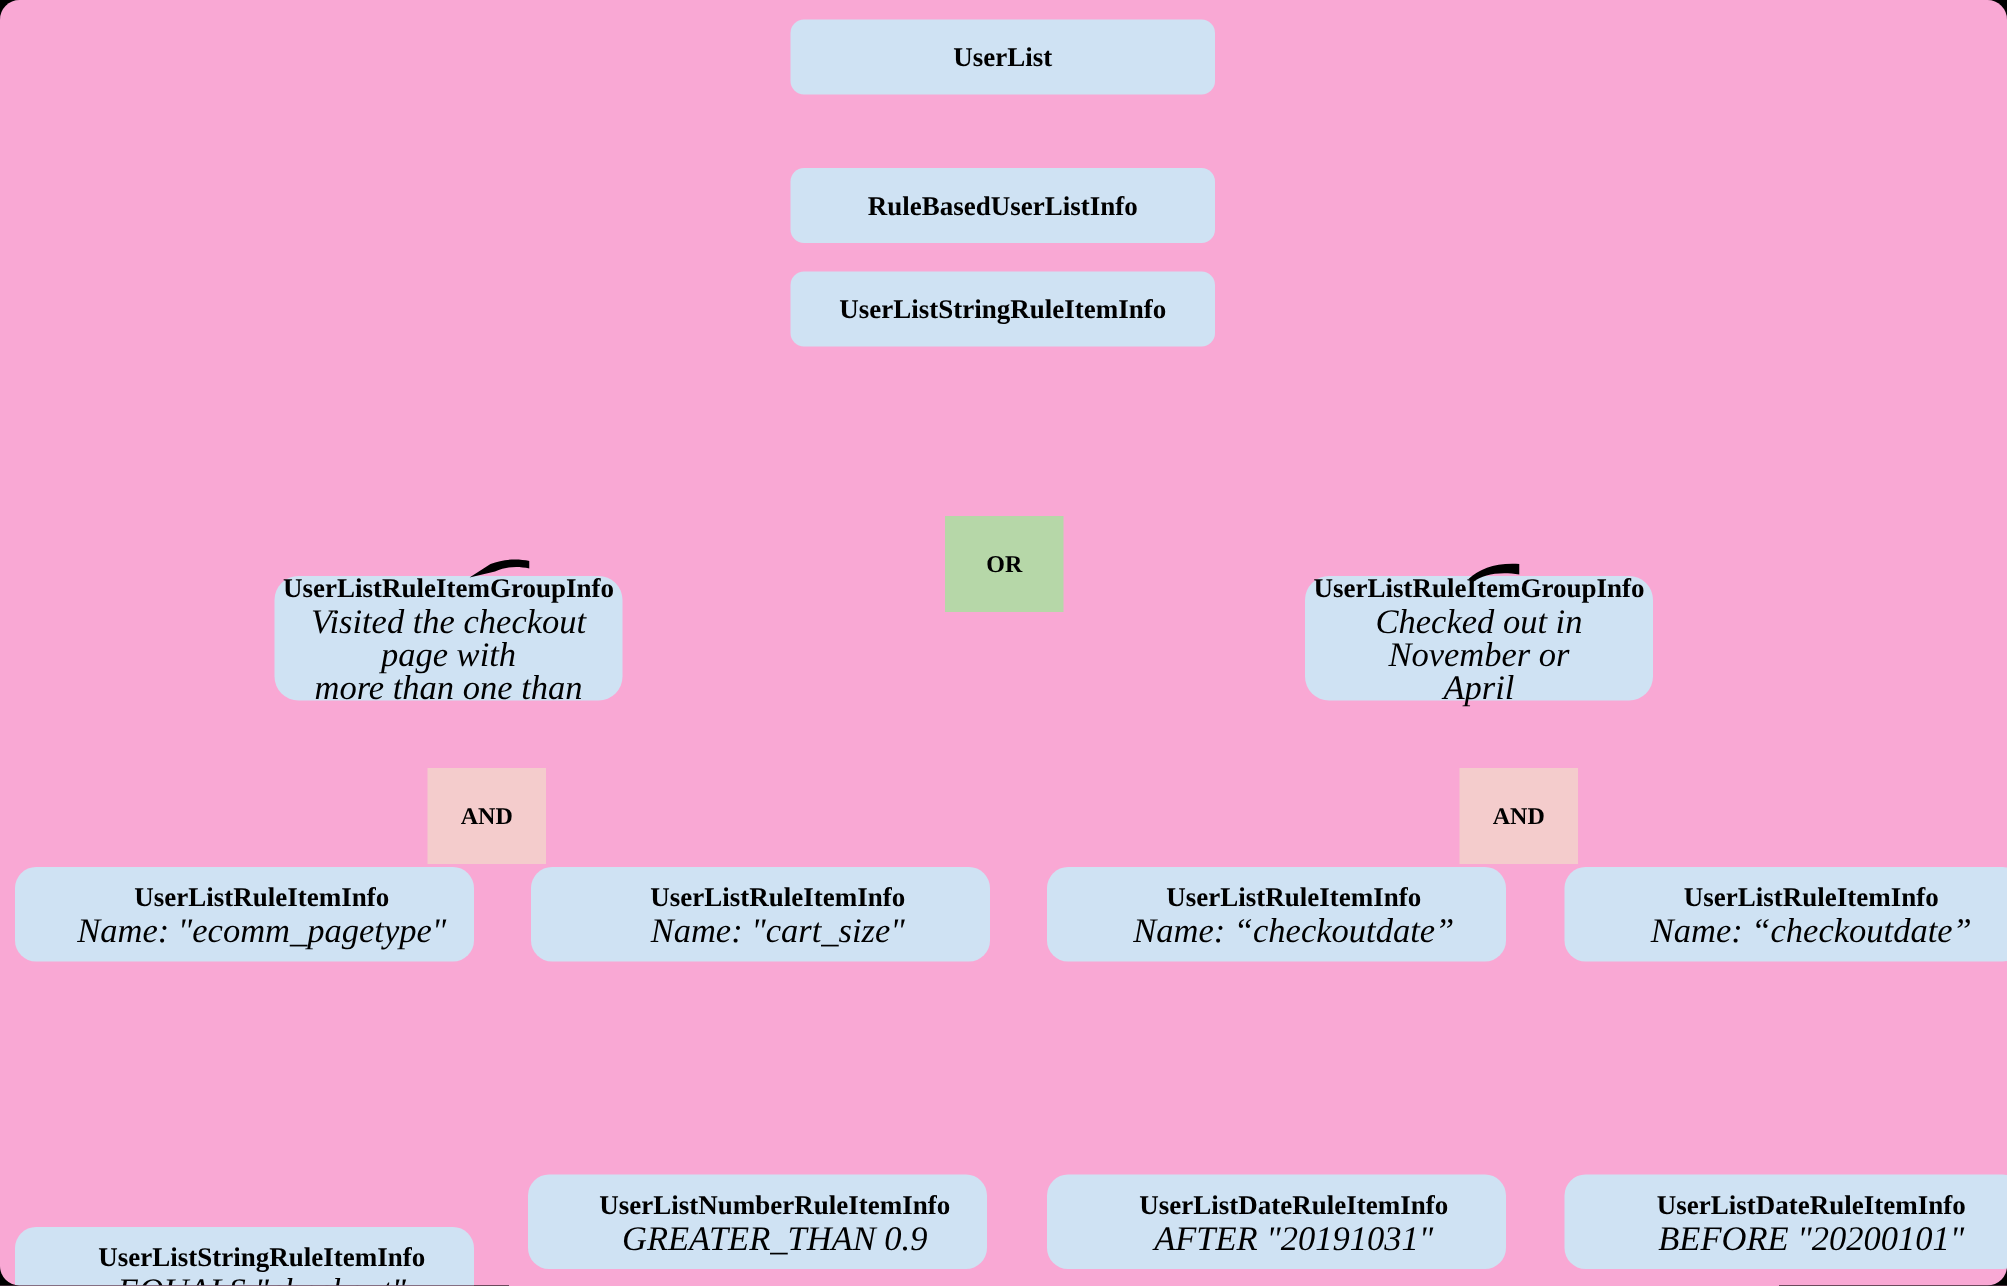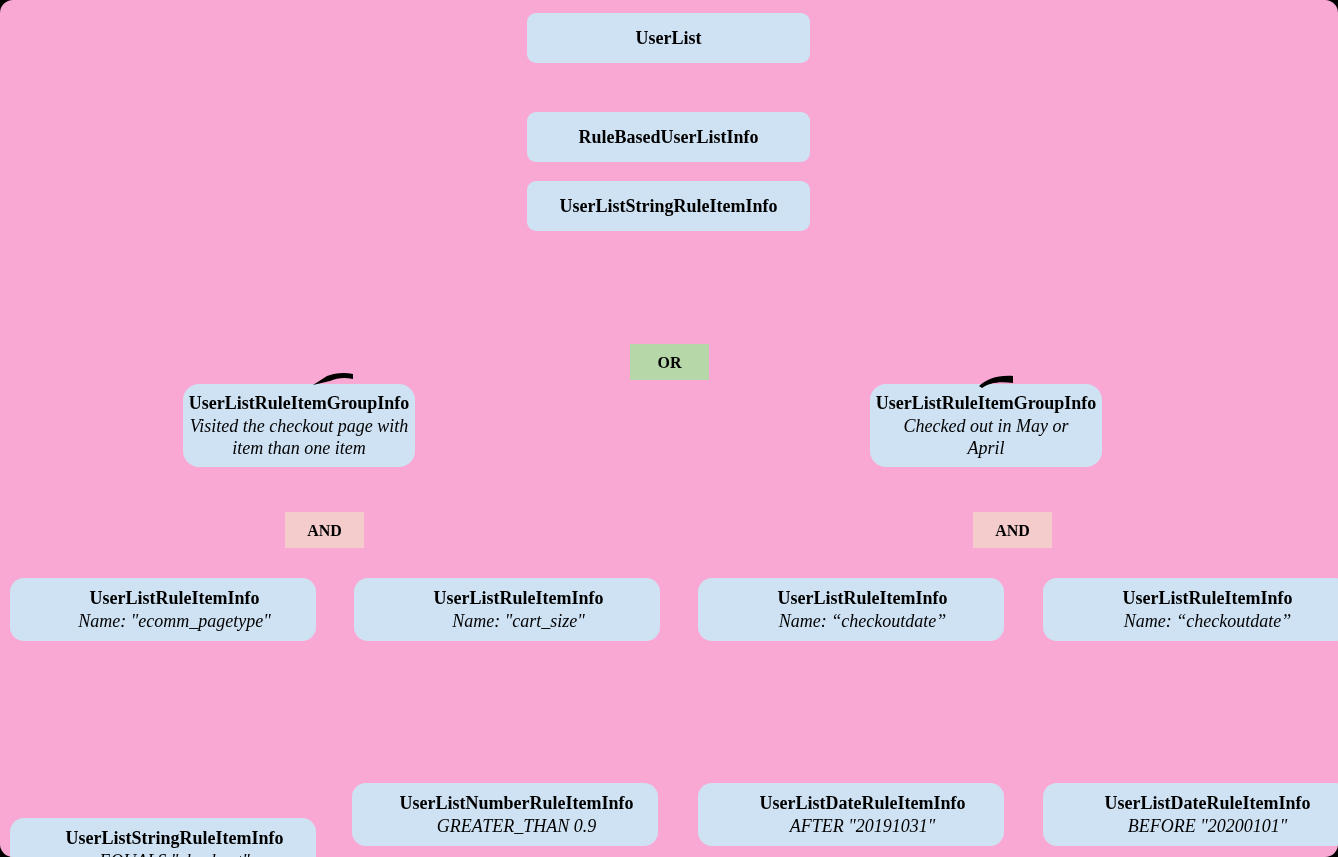--- a/index.html
+++ b/index.html
@@ -5,24 +5,24 @@
   html,body{margin:0;padding:0;background:#000;}
   .canvas{
     position:relative;width:1338px;height:857px;background:#f9a8d4;overflow:hidden;
     font-family:Liberation Serif, serif;color:#000;border-radius:13px;
   }
   .node{
     position:absolute;background:#cfe2f3;display:flex;flex-direction:column;
     align-items:center;justify-content:center;text-align:center;
   }
   .title{font-weight:bold;font-size:18px;line-height:23px;}
-  .sub{font-style:italic;font-size:18px;line-height:22px;}
+  .sub{font-style:italic;font-size:23px;line-height:22px;}
   .chain{left:527px;width:283px;height:50px;border-radius:9px;}
   .c0{top:13px}.c1{top:112px}.c2{top:181px}.c3{top:266px}
-  .op{width:79px;height:36px;border-radius:0;}
+  .op{width:79px;height:64px;border-radius:0;}
   .op .title{font-size:16px;}
   .or{left:630px;top:344px;background:#b6d7a8;}
   .andL{left:285px;top:512px;background:#f4cccc;}
   .andR{left:973px;top:512px;background:#f4cccc;}
   .group{width:232px;height:83px;border-radius:16px;}
   .g0{left:183px;top:384px}.g1{left:870px;top:384px}
   .two{width:283px;height:63px;border-radius:14px;padding-left:23px;}
   .i0{left:10px;top:578px}.i1{left:354px;top:578px}.i2{left:698px;top:578px}.i3{left:1043px;top:578px}
   .l0{left:10px;top:818px}.l1{left:352px;top:783px}.l2{698px;top:783px}
   .l2{left:698px;top:783px}.l3{left:1043px;top:783px}
@@ -45,25 +45,25 @@
     <div class="title">UserListStringRuleItemInfo</div>
   </div>
 
   <div class="node op or">
     <div class="title">OR</div>
   </div>
 
   <div class="node group g0">
     <div class="title">UserListRuleItemGroupInfo</div>
     <div class="sub">Visited the checkout page with</div>
-    <div class="sub">item than one item</div>
+    <div class="sub">more than one than</div>
   </div>
   <div class="node group g1">
     <div class="title">UserListRuleItemGroupInfo</div>
-    <div class="sub">Checked out in May or</div>
+    <div class="sub">Checked out in November or</div>
     <div class="sub">April</div>
   </div>
 
   <svg class="notch nL" width="40" height="16" viewBox="0 0 40 16">
     <path d="M0,13 L14,4 C22,1 31,0 40,2 L40,7 C31,5 24,6 17,9 Z" fill="#000"></path>
   </svg>
   <svg class="notch nR" width="34" height="14" viewBox="0 0 34 14">
     <path d="M0,11 C8,4 18,0 34,1 L34,8 C20,6 10,8 3,13 Z" fill="#000"></path>
   </svg>
 

